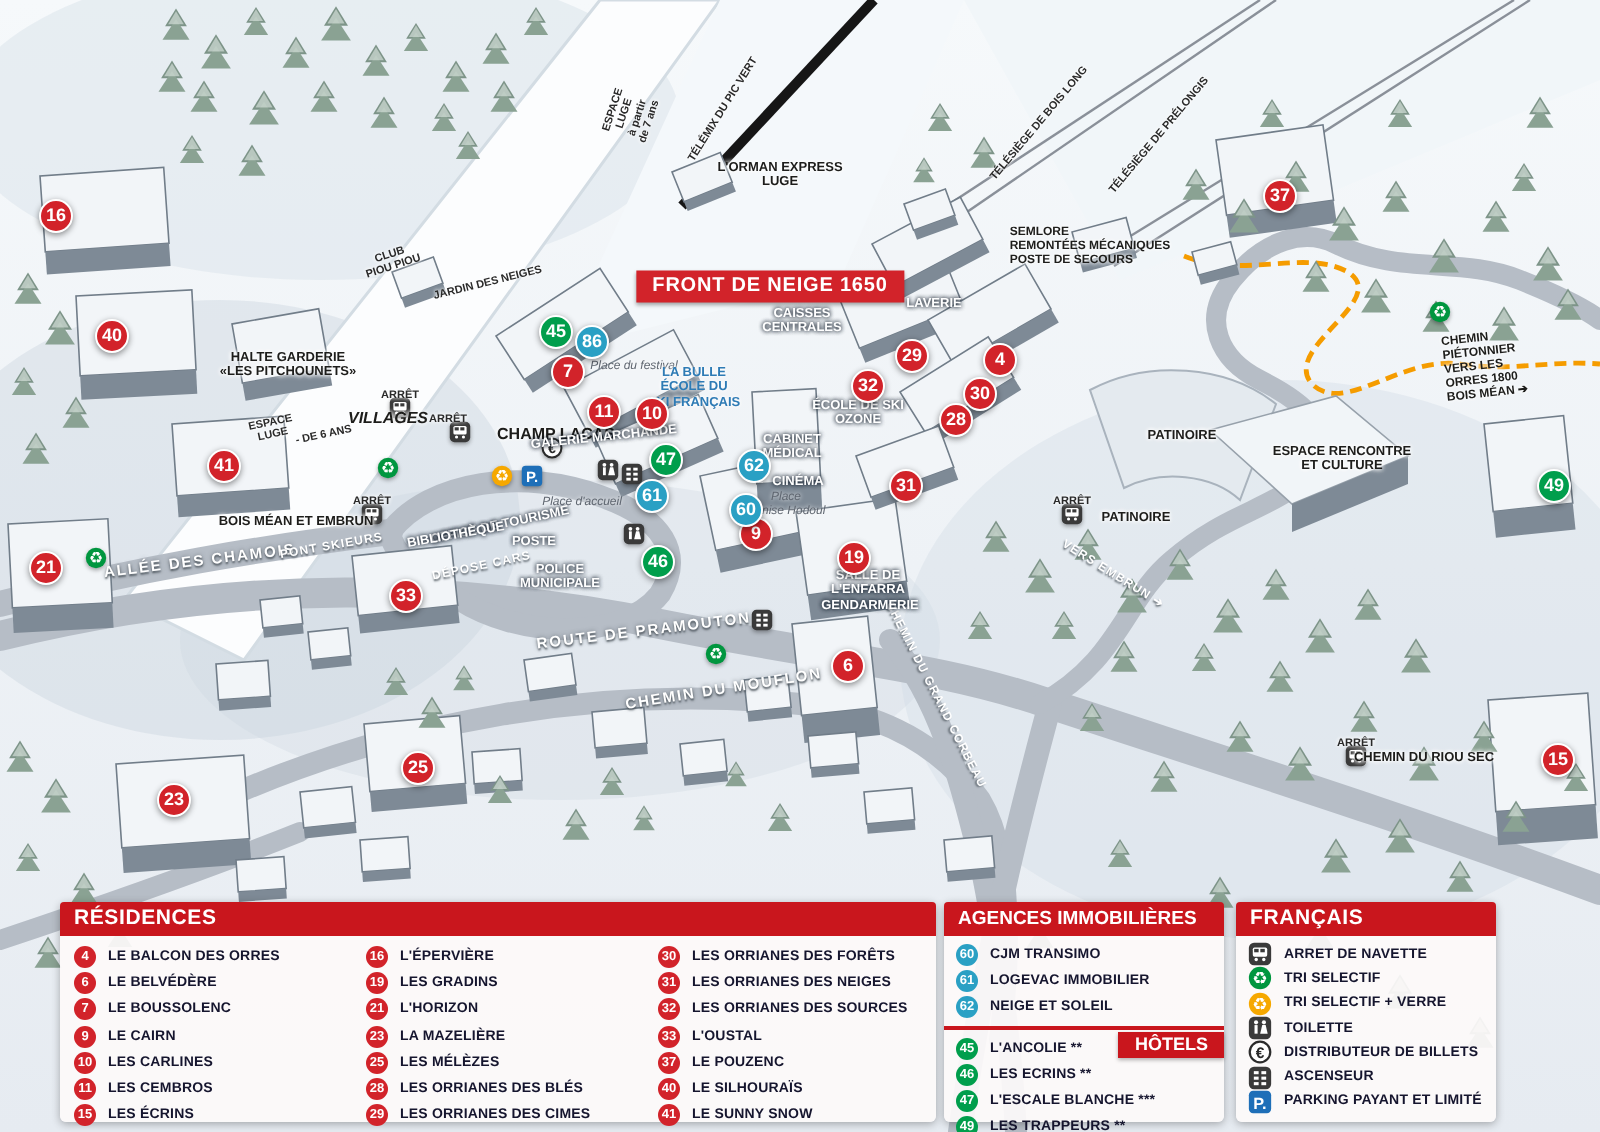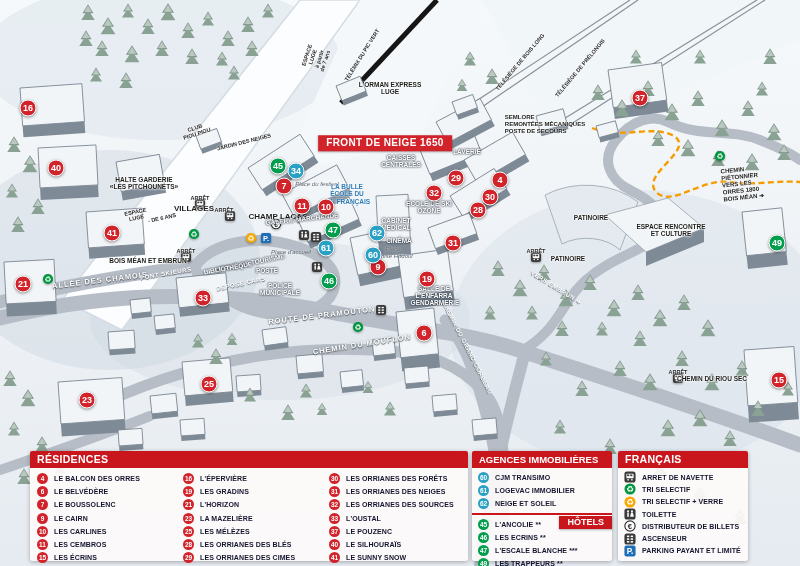--- a/index.html
+++ b/index.html
@@ -489,21 +489,21 @@
       <div class="lbl lbl-micro" style="left: 316px; top: 58px; transform: translate(-50%, -50%) rotate(-72deg);">ESPACE
 LUGE
 à partir
 de 7 ans</div>
       <div class="lbl lbl-micro" style="left: 196px; top: 131px; transform: translate(-50%, -50%) rotate(-18deg);">CLUB
 PIOU PIOU</div>
       <div class="lbl lbl-micro" style="left: 244px; top: 142px; transform: translate(-50%, -50%) rotate(-14deg);">JARDIN DES NEIGES</div>
       <div class="lbl lbl-dark" style="left: 144px; top: 183px; transform: translate(-50%, -50%) rotate(0deg);">HALTE GARDERIE
 «LES PITCHOUNETS»</div>
       <div class="lbl lbl-micro" style="left: 200px; top: 198px; transform: translate(-50%, -50%) rotate(0deg);">ARRÊT</div>
-      <div class="lbl lbl-darkbig" style="left: 194px; top: 209px; transform: translate(-50%, -50%) rotate(0deg);">VILLAGES</div>
+      <div class="lbl lbl-darkbig" style="left: 194px; top: 209px; transform: translate(-50%, -50%) rotate(0deg); font-style: italic;">VILLAGES</div>
       <div class="lbl lbl-micro" style="left: 224px; top: 210px; transform: translate(-50%, -50%) rotate(0deg);">ARRÊT</div>
       <div class="lbl lbl-darkbig" style="left: 258px; top: 217px; transform: translate(-50%, -50%) rotate(0deg); margin-left: 20px;">CHAMP LACAS</div>
       <div class="lbl lbl-micro" style="left: 136px; top: 215px; transform: translate(-50%, -50%) rotate(-12deg);">ESPACE
 LUGE</div>
       <div class="lbl lbl-micro" style="left: 162px; top: 218px; transform: translate(-50%, -50%) rotate(-12deg);">- DE 6 ANS</div>
       <div class="lbl lbl-road" style="left: 100px; top: 281px; transform: translate(-50%, -50%) rotate(-7deg);">ALLÉE DES CHAMOIS</div>
       <div class="lbl lbl-micro" style="left: 186px; top: 251px; transform: translate(-50%, -50%) rotate(0deg);">ARRÊT</div>
       <div class="lbl lbl-dark" style="left: 148px; top: 261px; transform: translate(-50%, -50%) rotate(0deg);">BOIS MÉAN ET EMBRUN</div>
       <div class="lbl lbl-roadsm" style="left: 166px; top: 274px; transform: translate(-50%, -50%) rotate(-10deg);">PONT SKIEURS</div>
       <div class="lbl lbl-italic" style="left: 317px; top: 184px; transform: translate(-50%, -50%) rotate(0deg);">Place du festival</div>
@@ -565,21 +565,21 @@
       <div class="marker m-r" style="left: 500px; top: 180px;">4</div>
       <div class="marker m-r" style="left: 490px; top: 197px;">30</div>
       <div class="marker m-r" style="left: 478px; top: 210px;">28</div>
       <div class="marker m-r" style="left: 453px; top: 243px;">31</div>
       <div class="marker m-r" style="left: 640px; top: 98px;">37</div>
       <div class="marker m-r" style="left: 779px; top: 380px;">15</div>
       <div class="marker m-h" style="left: 278px; top: 166px;">45</div>
       <div class="marker m-h" style="left: 333px; top: 230px;">47</div>
       <div class="marker m-h" style="left: 329px; top: 281px;">46</div>
       <div class="marker m-h" style="left: 777px; top: 243px;">49</div>
-      <div class="marker m-a" style="left: 296px; top: 171px;">34</div>
+      <div class="marker m-a" style="left: 296px; top: 171px;">86</div>
       <div class="marker m-a" style="left: 326px; top: 248px;">61</div>
       <div class="marker m-a" style="left: 377px; top: 233px;">62</div>
       <div class="marker m-a" style="left: 373px; top: 255px;">60</div>
     </div>
 
   <section class="panel panel-ag">
     <header class="panel-h">
       <span>AGENCES IMMOBILIÈRES</span>
     </header>
     <ul class="rows" id="ag-list">

